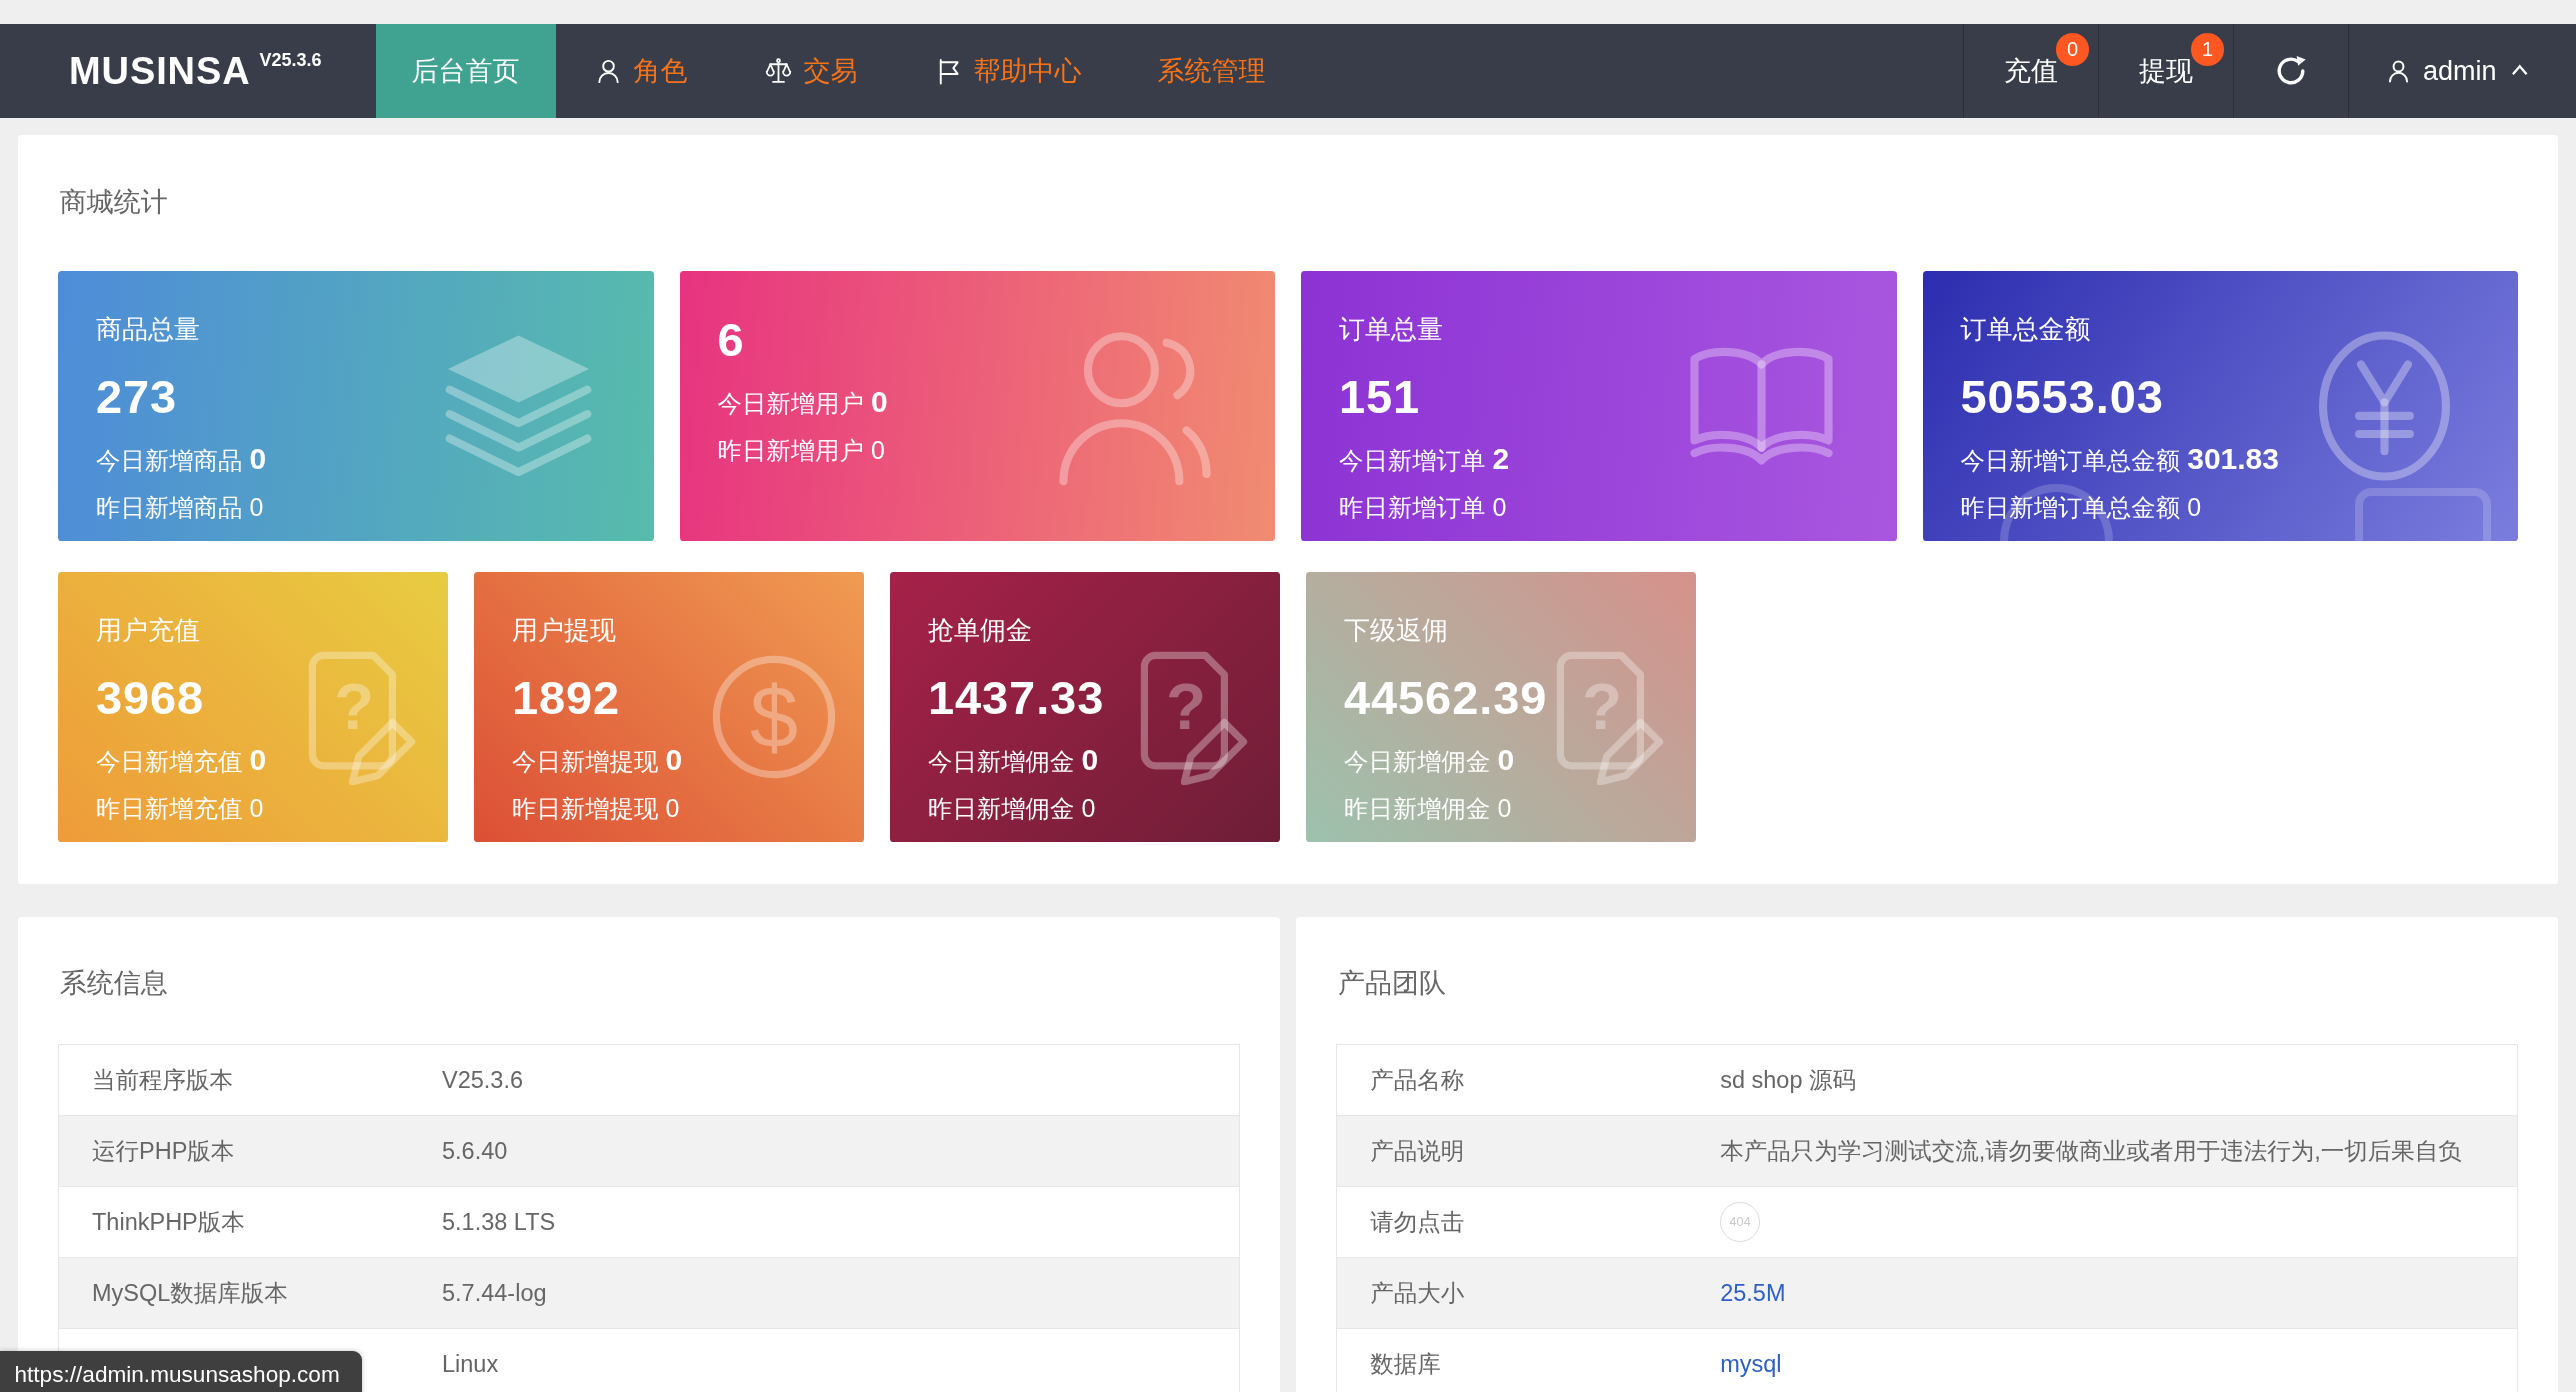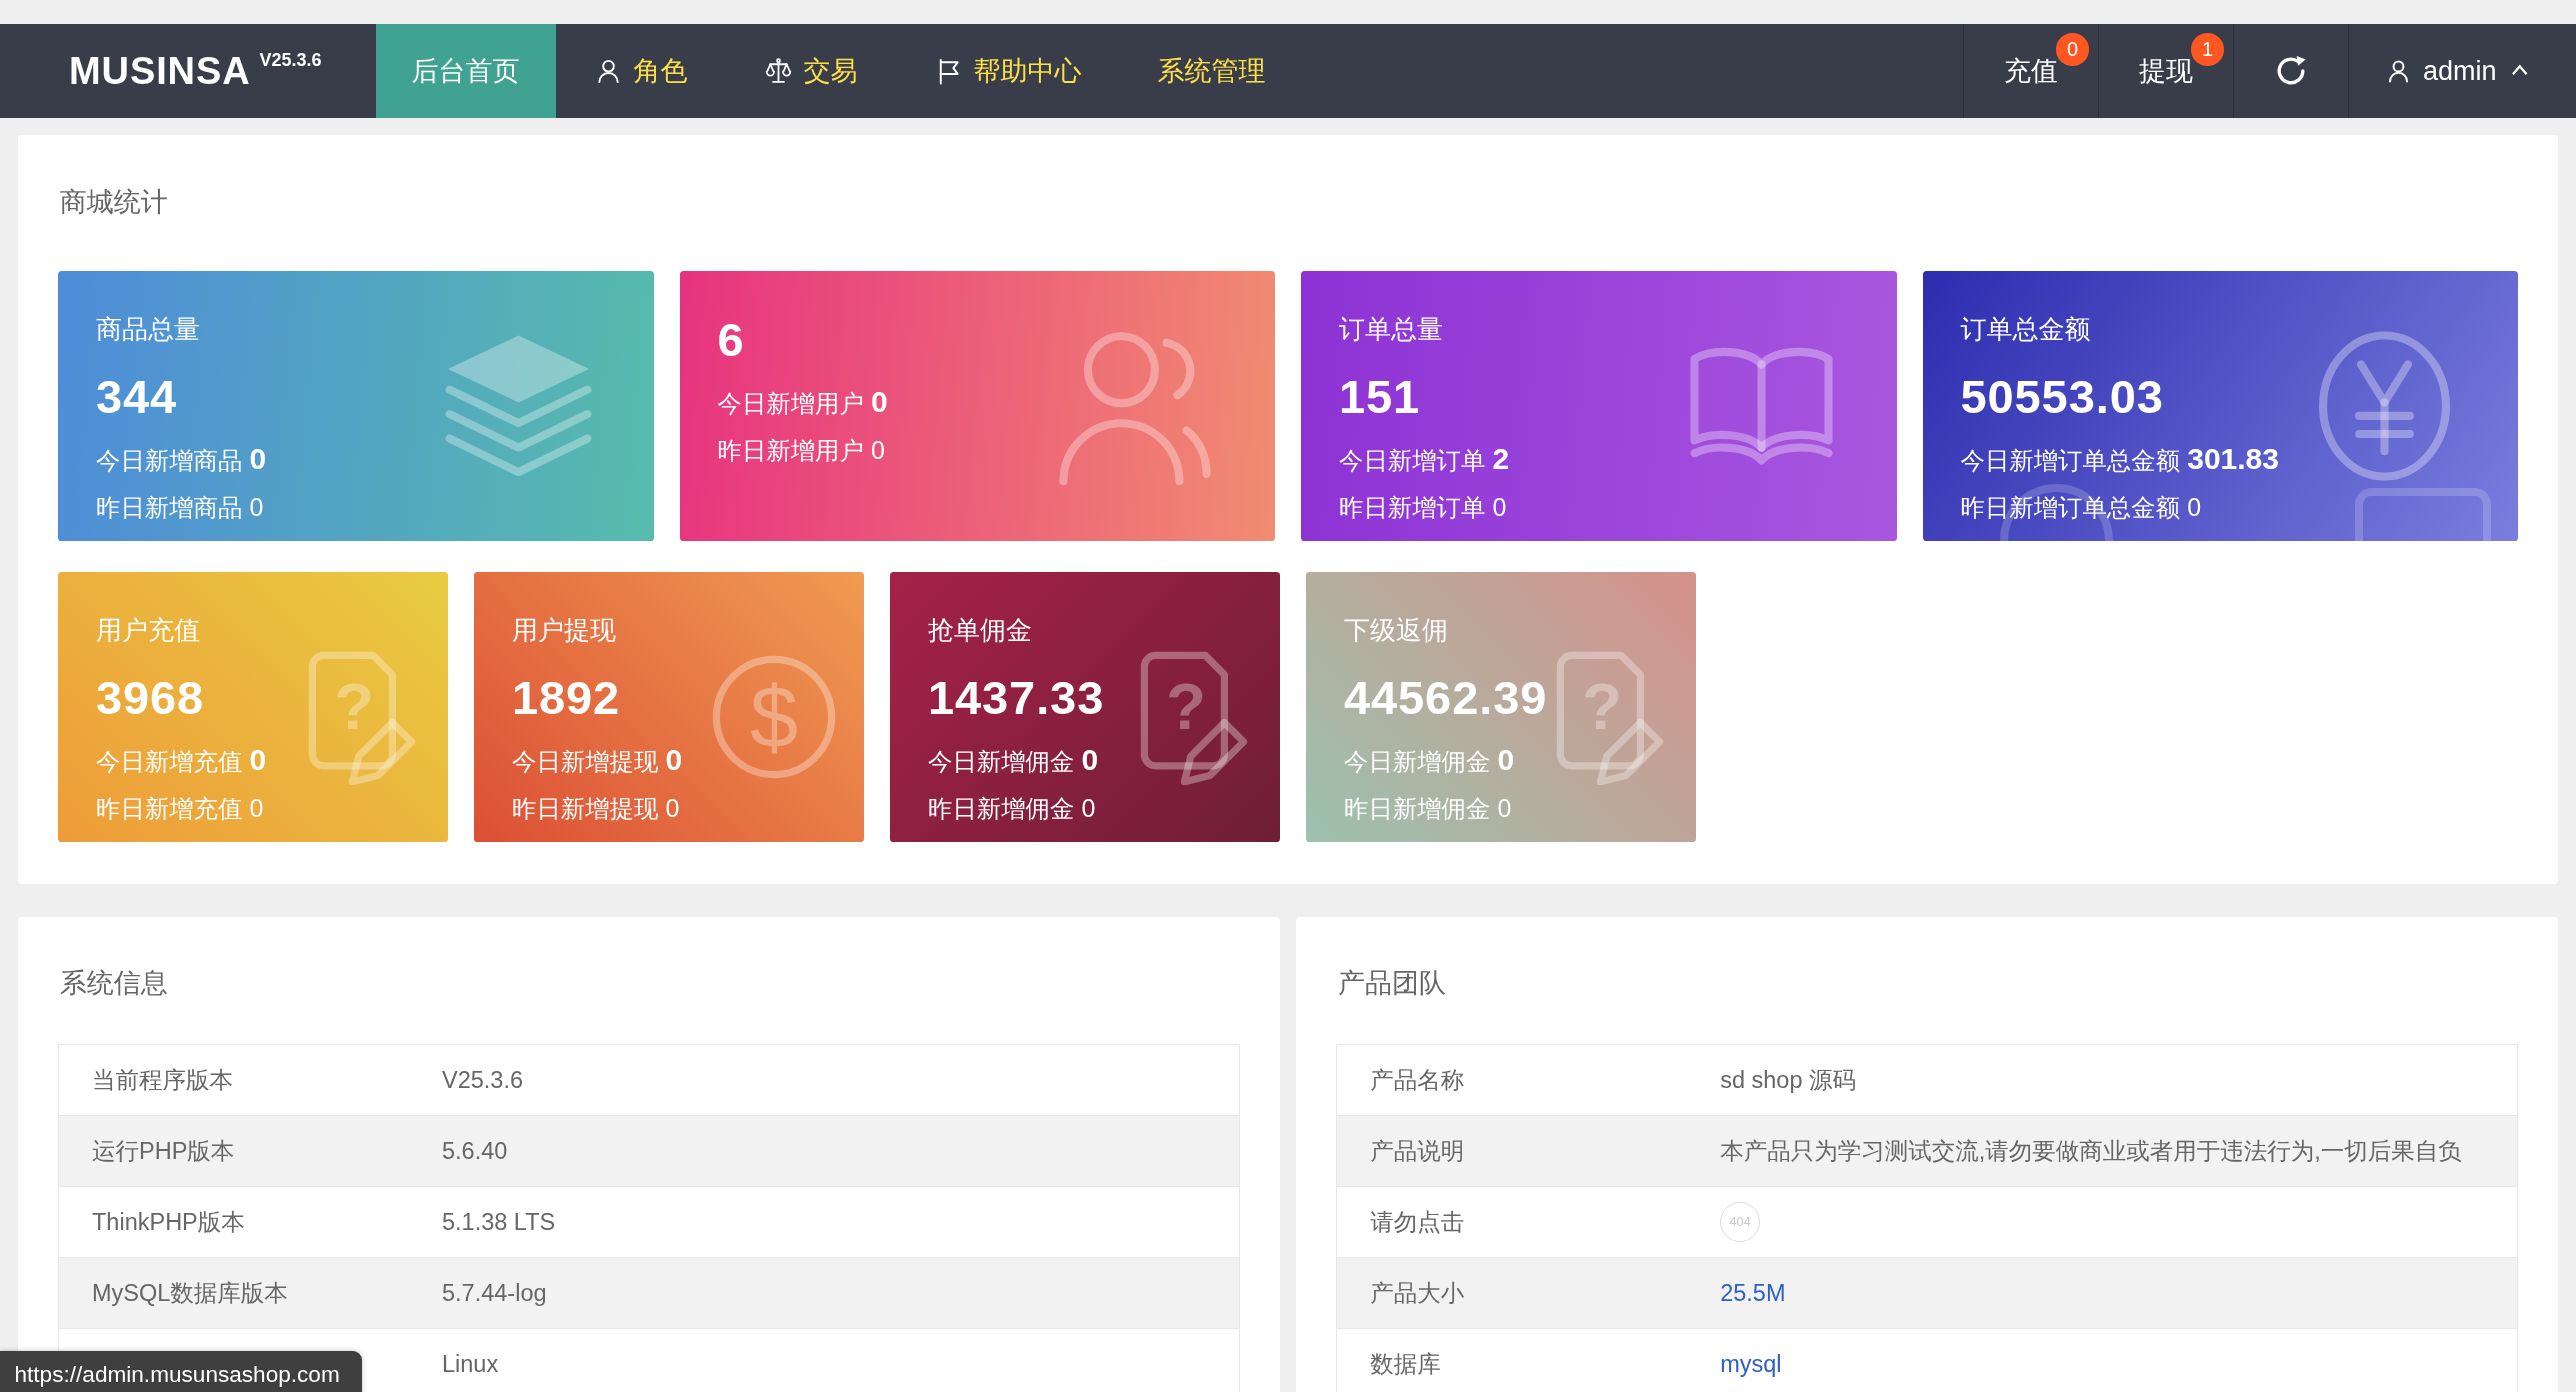--- a/index.html
+++ b/index.html
@@ -14,21 +14,21 @@
   .navbar {
     height:94px; background:var(--navbar-bg,#393D49);
     display:flex; align-items:stretch; color:#fff;margin-top:24px;
   }
   .logo { display:flex; align-items:center; padding:0 54px 0 69px; }
   .logo-text { font-size:38px; font-weight:700; letter-spacing:0.9px; }
   .logo-version { font-size:18px; font-weight:700; margin-left:9px; transform:translateY(-11px); display:inline-block; }
   .menu { display:flex; align-items:stretch; flex:1; }
   .menu-item {
     display:flex; align-items:center; padding:0 38px; font-size:27px;
-    color:#fde047; cursor:pointer; text-decoration:none; gap:11px;
+    color:#f97316; cursor:pointer; text-decoration:none; gap:11px;
   }
   .menu-item.active { background:var(--active-tab,#40A392); color:#fff; padding:0 36px; }
   .menu-item svg { width:29px; height:29px; stroke:#fff; fill:none; stroke-width:2; stroke-linecap:round; stroke-linejoin:round; }
   .nav-right { display:flex; align-items:stretch; }
   .nav-action {
     position:relative; display:flex; align-items:center; padding:0 40px;
     font-size:27px; color:#fff; cursor:pointer; text-decoration:none;
     border-left:0.9px solid rgba(0,0,0,0.22);
   }
   .badge {
@@ -163,21 +163,21 @@
 
 <main>
 
   <section class="panel">
     <h2>商城统计</h2>
 
     <div class="cards-row row1">
 
       <div class="s-card" style="background: linear-gradient(95deg, rgb(78, 140, 217), rgb(87, 188, 172));">
         <div class="card-title">商品总量</div>
-        <div class="card-value">344</div>
+        <div class="card-value">273</div>
         <div class="card-line"><span>今日新增商品</span><span class="val-today">0</span></div>
         <div class="card-line"><span>昨日新增商品</span><span class="val-yday">0</span></div>
         <svg class="card-icon" width="163" height="152" viewBox="0 0 180 168">
           <polygon class="filled" points="90,6 168,43 90,80 12,43"></polygon>
           <polyline points="14,66 90,103 166,66" stroke-width="11"></polyline>
           <polyline points="14,93 90,130 166,93" stroke-width="11"></polyline>
           <polyline points="14,120 90,157 166,120" stroke-width="11"></polyline>
         </svg>
       </div>
 

